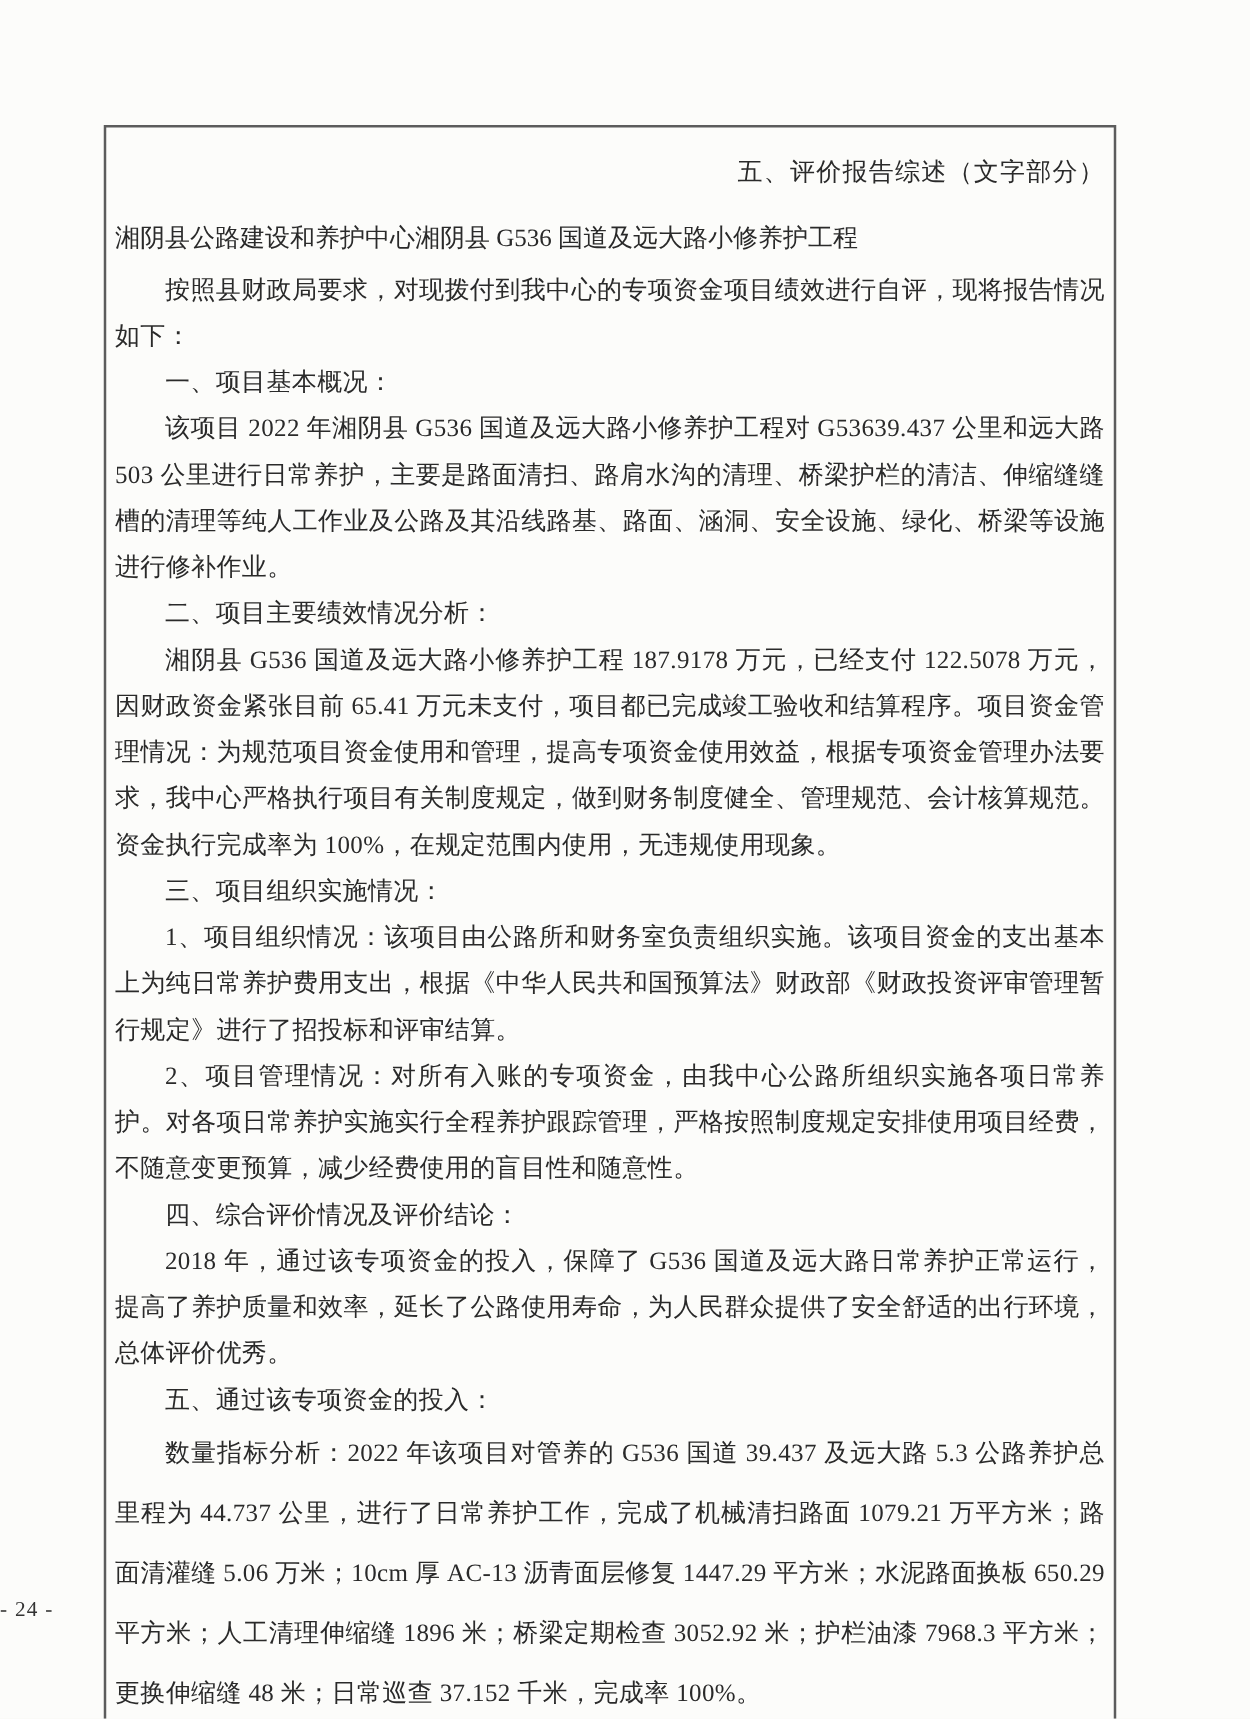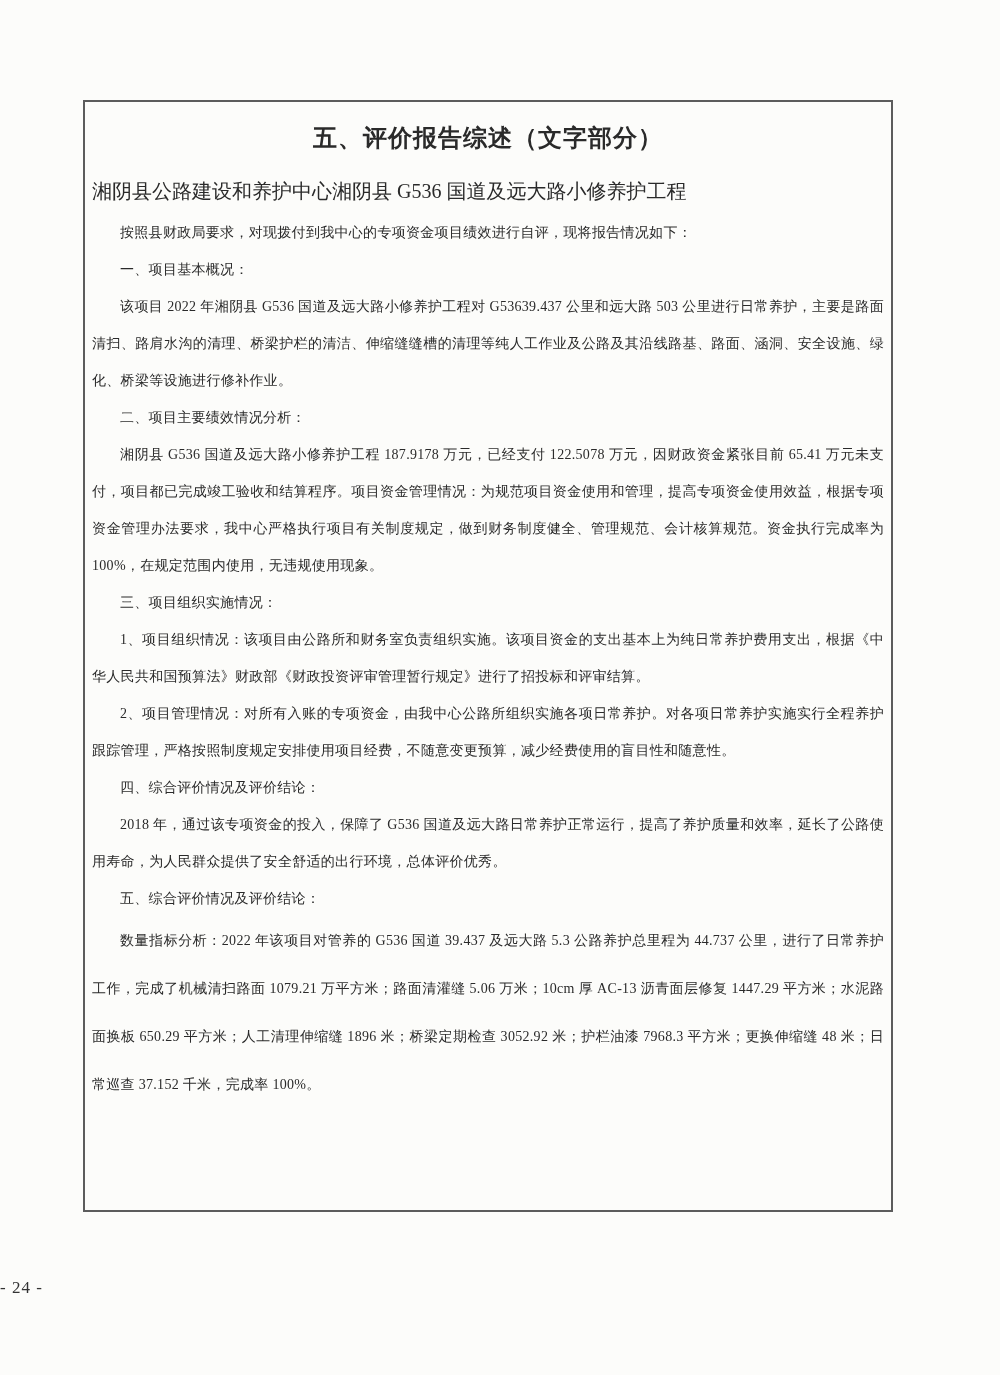--- a/index.html
+++ b/index.html
@@ -23,35 +23,35 @@
     top: 100px;
     width: 810px;
     min-height: 1112px;
     box-sizing: border-box;
     border: 2px solid #5c5c5c;
     padding: 12px 7px 14px 7px;
     background: #fcfcfa;
   }
   .title {
     margin: 8px 0 0 0;
-    font-size: 24px;
+    font-size: 20px;
     line-height: 32px;
-    font-weight: bold;
-    text-align: center;
+    font-weight: normal;
+    text-align: right;
     letter-spacing: 1px;
   }
   .subtitle {
     margin: 22px 0 8px 0;
     font-size: 20px;
     line-height: 30px;
     text-align: left;
   }
   .para {
     margin: 0;
-    font-size: 14px;
+    font-size: 20px;
     line-height: 37px;
     text-indent: 2em;
     text-align: justify;
     text-justify: inter-character;
     text-align-last: left;
     letter-spacing: 0.3px;
   }
   .para.wide {
     line-height: 48px;
   }
@@ -76,17 +76,17 @@
     <p class="para">按照县财政局要求，对现拨付到我中心的专项资金项目绩效进行自评，现将报告情况如下：</p>
     <p class="para">一、项目基本概况：</p>
     <p class="para">该项目 2022 年湘阴县 G536 国道及远大路小修养护工程对 G53639.437 公里和远大路 503 公里进行日常养护，主要是路面清扫、路肩水沟的清理、桥梁护栏的清洁、伸缩缝缝槽的清理等纯人工作业及公路及其沿线路基、路面、涵洞、安全设施、绿化、桥梁等设施进行修补作业。</p>
     <p class="para">二、项目主要绩效情况分析：</p>
     <p class="para">湘阴县 G536 国道及远大路小修养护工程 187.9178 万元，已经支付 122.5078 万元，因财政资金紧张目前 65.41 万元未支付，项目都已完成竣工验收和结算程序。项目资金管理情况：为规范项目资金使用和管理，提高专项资金使用效益，根据专项资金管理办法要求，我中心严格执行项目有关制度规定，做到财务制度健全、管理规范、会计核算规范。资金执行完成率为 100%，在规定范围内使用，无违规使用现象。</p>
     <p class="para">三、项目组织实施情况：</p>
     <p class="para">1、项目组织情况：该项目由公路所和财务室负责组织实施。该项目资金的支出基本上为纯日常养护费用支出，根据《中华人民共和国预算法》财政部《财政投资评审管理暂行规定》进行了招投标和评审结算。</p>
     <p class="para">2、项目管理情况：对所有入账的专项资金，由我中心公路所组织实施各项日常养护。对各项日常养护实施实行全程养护跟踪管理，严格按照制度规定安排使用项目经费，不随意变更预算，减少经费使用的盲目性和随意性。</p>
     <p class="para">四、综合评价情况及评价结论：</p>
     <p class="para">2018 年，通过该专项资金的投入，保障了 G536 国道及远大路日常养护正常运行，提高了养护质量和效率，延长了公路使用寿命，为人民群众提供了安全舒适的出行环境，总体评价优秀。</p>
-    <p class="para">五、综合评价情况及评价结论：</p>
+    <p class="para">五、通过该专项资金的投入：</p>
     <p class="para wide">数量指标分析：2022 年该项目对管养的 G536 国道 39.437 及远大路 5.3 公路养护总里程为 44.737 公里，进行了日常养护工作，完成了机械清扫路面 1079.21 万平方米；路面清灌缝 5.06 万米；10cm 厚 AC-13 沥青面层修复 1447.29 平方米；水泥路面换板 650.29 平方米；人工清理伸缩缝 1896 米；桥梁定期检查 3052.92 米；护栏油漆 7968.3 平方米；更换伸缩缝 48 米；日常巡查 37.152 千米，完成率 100%。</p>
   </div>
   <div class="footer">- 24 -</div>
 </div>
 
 </body></html>

